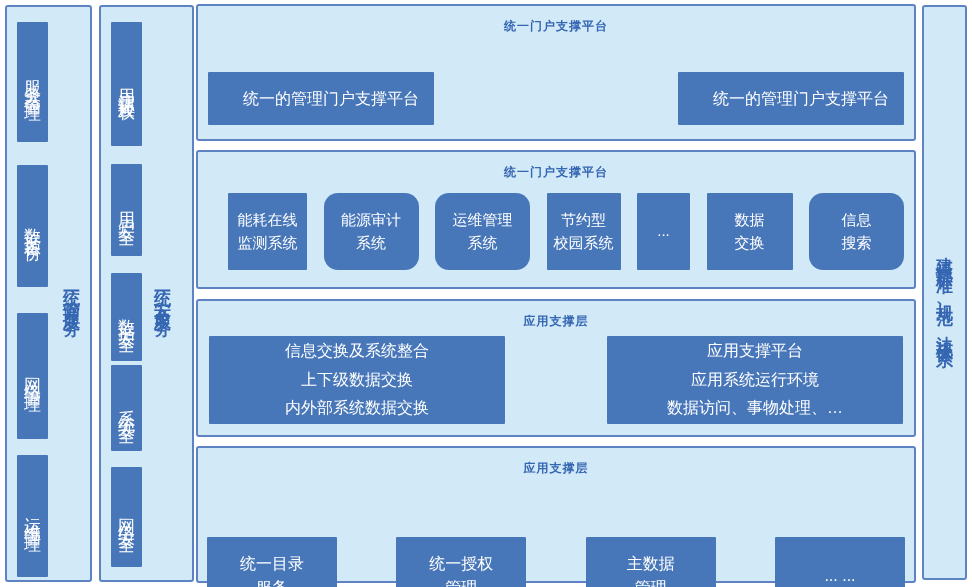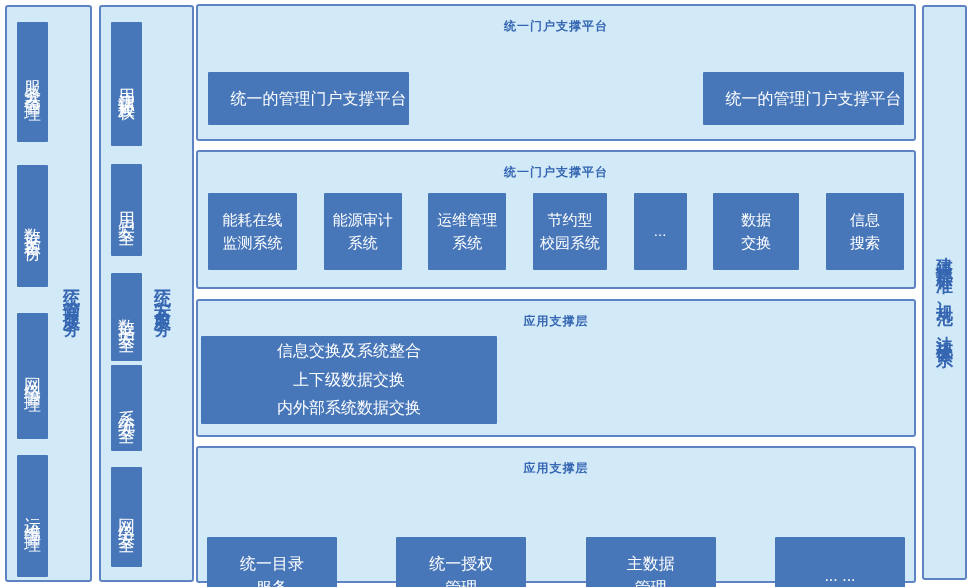--- a/index.html
+++ b/index.html
@@ -84,39 +84,39 @@
   }
 
   .row {
     position: absolute;
     left: 0; right: 0;
     display: flex;
     justify-content: space-between;
   }
   .p1 .row { top: 66px; padding: 0 10px; }
   .p2 .row { top: 41px; padding: 0 10px 0 10px; }
-  .p3 .row { top: 35px; padding: 0 3px; }
+  .p3 .row { top: 35px; padding: 0 11px; }
   .p4 .row { top: 45px; padding: 0 9px; margin-top: 44px; }
 
   .hbox {
     background: var(--box-bg);
     color: var(--box-text);
     display: flex; align-items: center; justify-content: center;
     text-align: center;
     white-space: pre-line;
     font-size: 16px;
     line-height: 1.5;
     border-radius: 1px;
   }
-  .p1 .hbox { width: 201px; height: 53px; padding-left: 20px; }
+  .p1 .hbox { width: 226px; height: 53px; padding-left: 20px; }
   .p2 .hbox { height: 77px; font-size: 15px; }
   .p3 .hbox { width: 296px; height: 88px; line-height: 1.8; }
   .p4 .hbox { width: 130px; height: 77px; }
 
-  .w93 { width: 89px; } .w95 { width: 78px; } .w98 { width: 74px; }
+  .w93 { width: 79px; margin-left: 20px; } .w95 { width: 95px; border-radius: 14px; } .w98 { width: 74px; }
   .w53 { width: 53px; } .w97 { width: 86px; }
 
   
   .rcol {
     left: 922px; top: 5px; width: 45px; height: 575px;
     display: flex; align-items: center; justify-content: center;
   }
   .rcol .rlabel {
     writing-mode: vertical-rl;
     text-orientation: upright;
@@ -175,20 +175,23 @@
 搜索</div>
     </div>
   </div>
 
   <div class="frame panel p3">
     <div class="panel-title">应用支撑层</div>
     <div class="row">
       <div class="hbox">信息交换及系统整合
 上下级数据交换
 内外部系统数据交换</div>
+      <div class="hbox">应用支撑平台
+应用系统运行环境
+数据访问、事物处理、…</div>
     </div>
   </div>
 
   <div class="frame panel p4">
     <div class="panel-title">应用支撑层</div>
     <div class="row">
       <div class="hbox">统一目录
 服务</div>
       <div class="hbox">统一授权
 管理</div>

